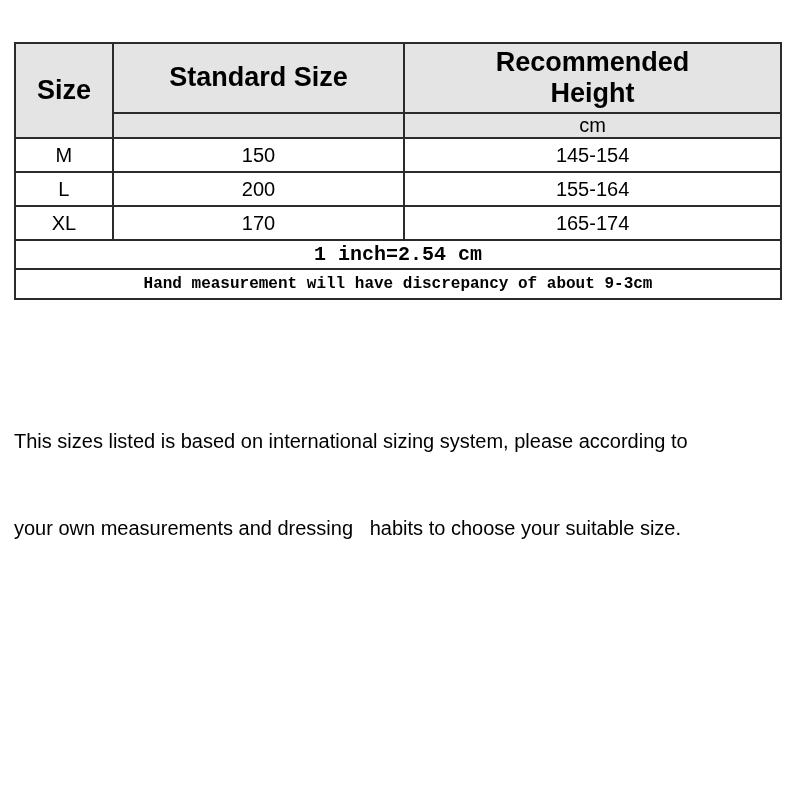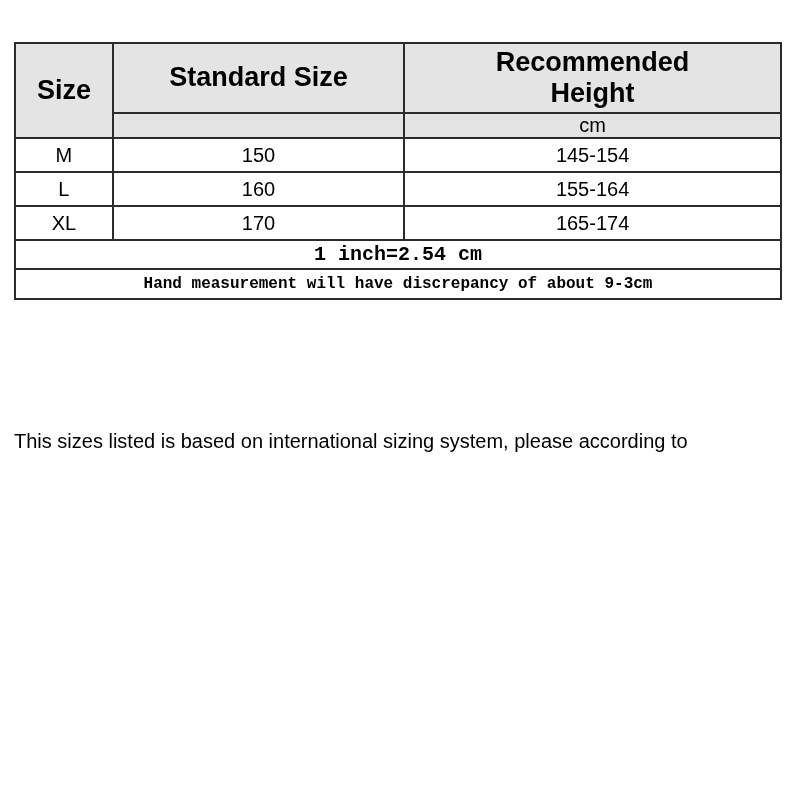--- a/index.html
+++ b/index.html
@@ -81,40 +81,41 @@
     <td></td>
     <td>cm</td>
   </tr>
   <tr class="row-data">
     <td class="data-cell">M</td>
     <td class="data-cell">150</td>
     <td class="data-cell">145-154</td>
   </tr>
   <tr class="row-data">
     <td class="data-cell">L</td>
-    <td class="data-cell">160</td>
+    <td class="data-cell">200</td>
     <td class="data-cell">155-164</td>
   </tr>
   <tr class="row-data">
     <td class="data-cell">XL</td>
     <td class="data-cell">170</td>
     <td class="data-cell">165-174</td>
   </tr>
   <tr class="row-inch">
     <td colspan="3" class="mono-note mono-inch">1 inch=2.54 cm</td>
   </tr>
   <tr class="row-hand">
     <td colspan="3" class="mono-note mono-hand">Hand measurement will have discrepancy of about 9-3cm</td>
   </tr>
 </tbody>
   </table>
 
 <div class="notes">
   <div class="note-section">
     <div>This sizes listed is based on international sizing system, please according to</div>
+    <div>your own measurements and dressing   habits to choose your suitable size.</div>
   </div>
   <div class="note-section">
     
     
     
     
   </div>
   
   
 </div>

